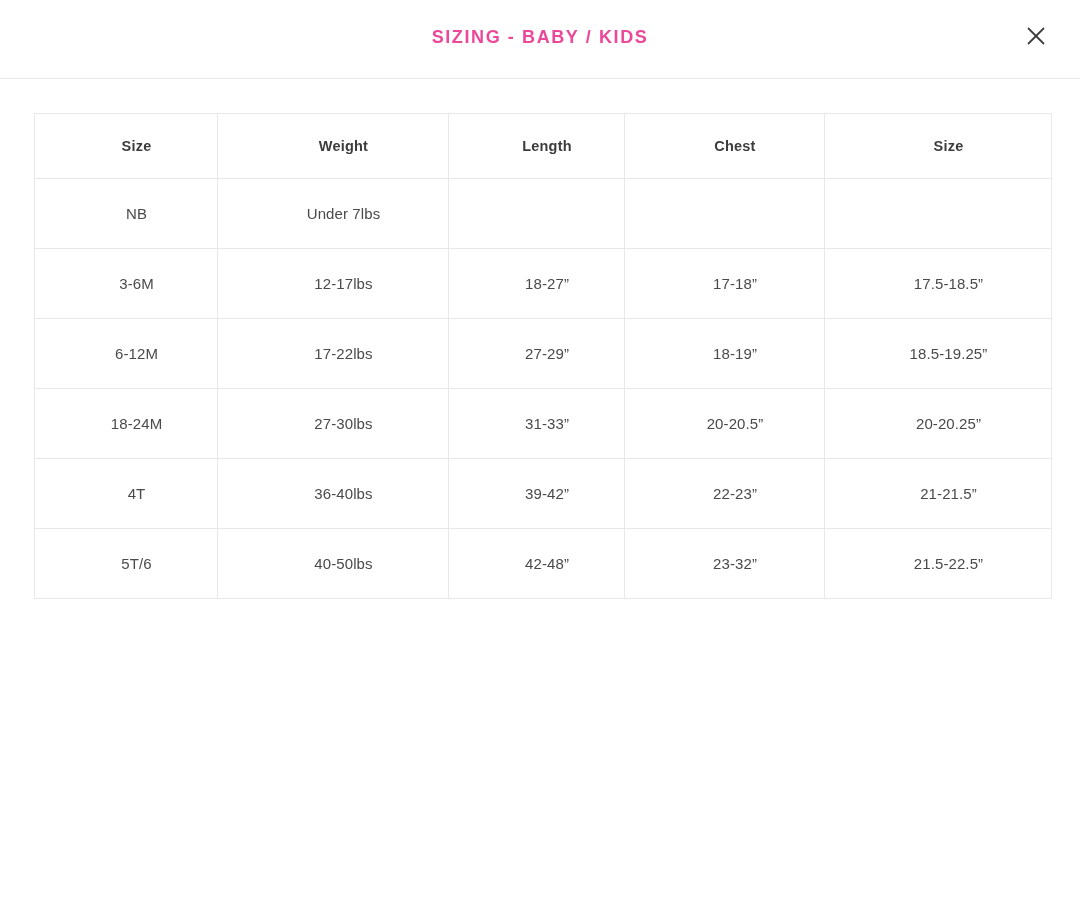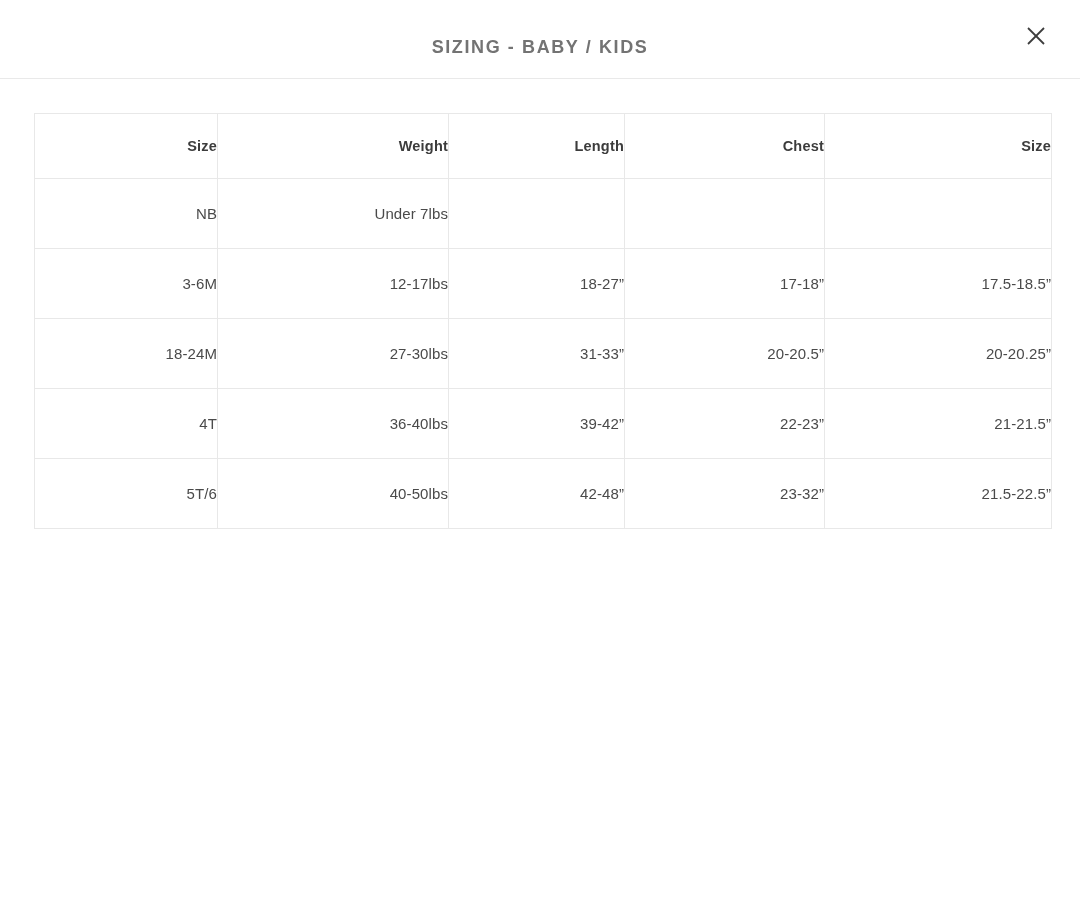--- a/index.html
+++ b/index.html
@@ -24,24 +24,23 @@
   }
   #modal-title {
     position: absolute;
     left: 0;
     right: 0;
     top: 27px;
     text-align: center;
     font-size: 18px;
     font-weight: bold;
     letter-spacing: 1.6px;
-    color: #737373;
+    color: #ec4899;
     text-transform: uppercase;
     white-space: nowrap;
-    margin-top: 10px;
   }
   #close-button {
     position: absolute;
     right: 22px;
     top: 14px;
     width: 44px;
     height: 44px;
     display: flex;
     align-items: center;
     justify-content: center;
@@ -58,21 +57,21 @@
     width: 1017px;
   }
   table.sizing-table {
     width: 100%;
     border-collapse: collapse;
     table-layout: fixed;
   }
   table.sizing-table th,
   table.sizing-table td {
     border: 1px solid #e8e8e8;
-    text-align: right;
+    text-align: center;
     vertical-align: middle;
     padding: 0 0 0 21px;
     font-size: 15px;
     color: #4a4a4a;
     font-weight: normal;
   }
   table.sizing-table th {
     height: 65px;
     font-weight: bold;
     color: #3c3c3c;
@@ -134,20 +133,27 @@
             <td></td>
           </tr>
           <tr>
             <td>3-6M</td>
             <td>12-17lbs</td>
             <td>18-27”</td>
             <td>17-18”</td>
             <td>17.5-18.5”</td>
           </tr>
           <tr>
+            <td>6-12M</td>
+            <td>17-22lbs</td>
+            <td>27-29”</td>
+            <td>18-19”</td>
+            <td>18.5-19.25”</td>
+          </tr>
+          <tr>
             <td>18-24M</td>
             <td>27-30lbs</td>
             <td>31-33”</td>
             <td>20-20.5”</td>
             <td>20-20.25”</td>
           </tr>
           <tr>
             <td>4T</td>
             <td>36-40lbs</td>
             <td>39-42”</td>

